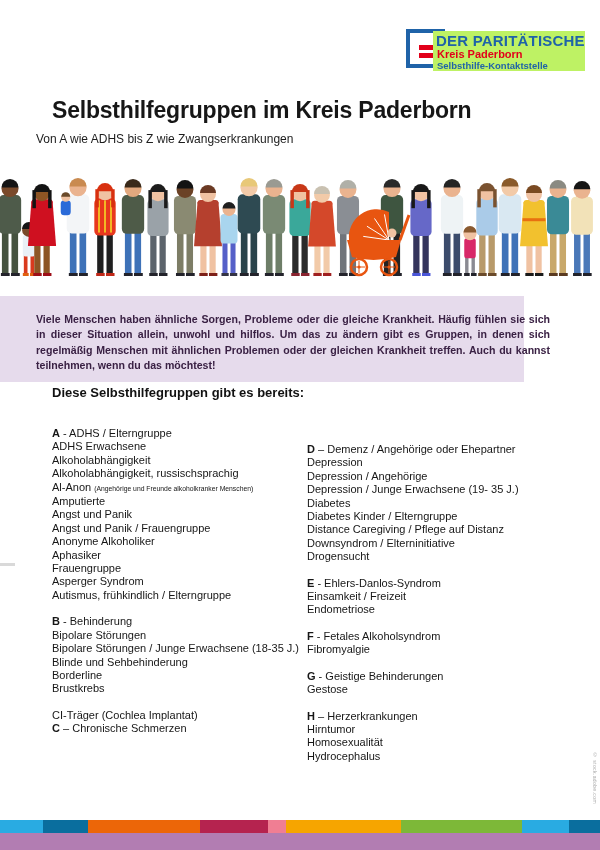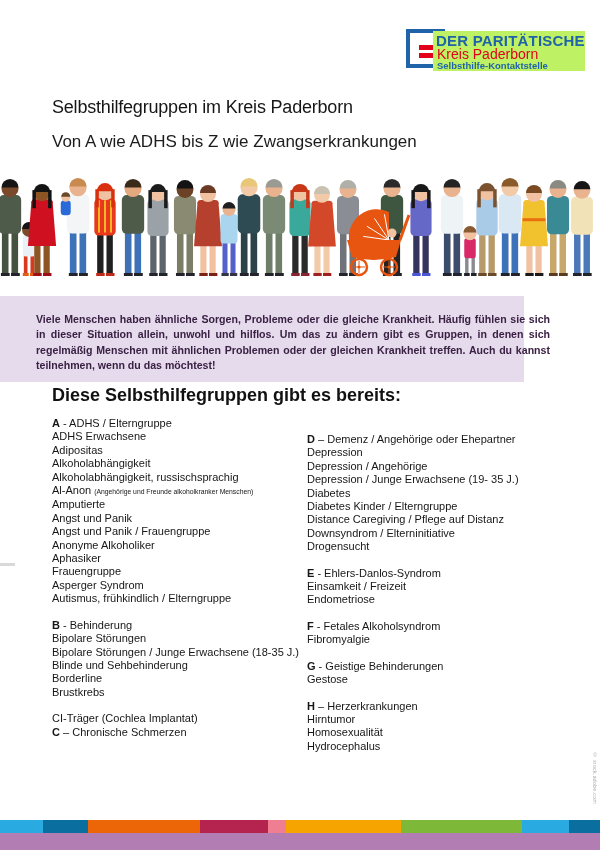--- a/index.html
+++ b/index.html
@@ -9,37 +9,37 @@
     font-family:"Liberation Sans","DejaVu Sans",sans-serif;
     -webkit-font-smoothing:antialiased;
   }
   
   .logo{position:absolute;left:406px;top:28px;width:170px;height:52px;}
   .logo-box{position:absolute;left:0;top:1px;width:31px;height:31px;border:4px solid #1f63a8;}
   .logo-eq{position:absolute;left:9px;top:12px;width:18px;}
   .logo-eq div{width:18px;height:5px;background:#e2001a;margin-bottom:3px;}
   .logo-text{position:absolute;left:27px;top:3px;background:#bef264;padding:1px 0 0 3px;white-space:nowrap;}
   .logo-org{font-size:15px;font-weight:bold;color:#1f63a8;letter-spacing:.2px;line-height:17px;}
-  .logo-l2{font-size:14px;font-weight:normal;color:#e2001a;line-height:11px;padding-left:1px;}
+  .logo-l2{font-size:11px;font-weight:bold;color:#e2001a;line-height:11px;padding-left:1px;}
   .logo-l3{font-size:9.5px;font-weight:bold;color:#1f63a8;line-height:11px;padding-left:1px;}
   
-  .title{position:absolute;left:52px;top:97px;font-size:18px;font-weight:400;color:#161616;letter-spacing:-.2px;}
-  .subtitle{position:absolute;left:52px;top:132px;font-size:17px;color:#1c1c1c;}
+  .title{position:absolute;left:52px;top:97px;font-size:23px;font-weight:700;color:#161616;letter-spacing:-.2px;}
+  .subtitle{position:absolute;left:36px;top:132px;font-size:12px;color:#1c1c1c;}
   
   .crowd{position:absolute;left:0;top:160px;width:600px;height:122px;}
   
   .intro{position:absolute;left:0;top:296px;width:524px;height:86px;background:#e6dbec;}
   .intro-text{
     position:absolute;left:36px;top:16px;width:514px;
     font-size:10.6px;font-weight:bold;line-height:15.3px;color:#3a2144;
     text-align:justify;
   }
   
-  .list-heading{position:absolute;left:52px;top:385px;font-size:18px;font-weight:bold;color:#111;}
-  .cols{position:absolute;left:52px;top:417px;width:508px;display:flex;}
+  .list-heading{position:absolute;left:52px;top:385px;font-size:13px;font-weight:bold;color:#111;}
+  .cols{position:absolute;left:52px;top:427px;width:508px;display:flex;}
   .col{width:255px;}
   .col-right{width:253px;padding-top:16px;}
   .section{margin-bottom:13px;}
   .line{font-size:11px;line-height:13.4px;color:#161616;}
   .lead-letter{font-weight:bold;}
   .small{font-size:6.8px;}
   
   .fold-mark{position:absolute;left:0;top:563px;width:15px;height:3px;background:#d9d9d9;}
   .credit{
     position:absolute;right:2px;top:752px;height:60px;
@@ -283,21 +283,20 @@
 <div class="intro" style="background: rgb(230, 219, 236);">
   <div class="intro-text" style="color: rgb(58, 33, 68);">Viele Menschen haben ähnliche Sorgen, Probleme oder die gleiche Krankheit. Häufig fühlen sie sich in dieser Situation allein, unwohl und hilflos. Um das zu ändern gibt es Gruppen, in denen sich regelmäßig Menschen mit ähnlichen Problemen oder der gleichen Krankheit treffen. Auch du kannst teilnehmen, wenn du das möchtest!</div>
 </div>
 
 <div class="list-heading">Diese Selbsthilfegruppen gibt es bereits:</div>
 <div class="cols">
   <div class="col" id="col-left">
       <div class="section">
         <div class="line"><span class="lead-letter">A</span> - ADHS / Elterngruppe</div>
         <div class="line">ADHS Erwachsene</div>
-        <div class="line">Adipositas</div>
         <div class="line">Alkoholabhängigkeit</div>
         <div class="line">Alkoholabhängigkeit, russischsprachig</div>
         <div class="line">Al-Anon <span class="small">(Angehörige und Freunde alkoholkranker Menschen)</span></div>
         <div class="line">Amputierte</div>
         <div class="line">Angst und Panik</div>
         <div class="line">Angst und Panik / Frauengruppe</div>
         <div class="line">Anonyme Alkoholiker</div>
         <div class="line">Aphasiker</div>
         <div class="line">Frauengruppe</div>
         <div class="line">Asperger Syndrom</div>

